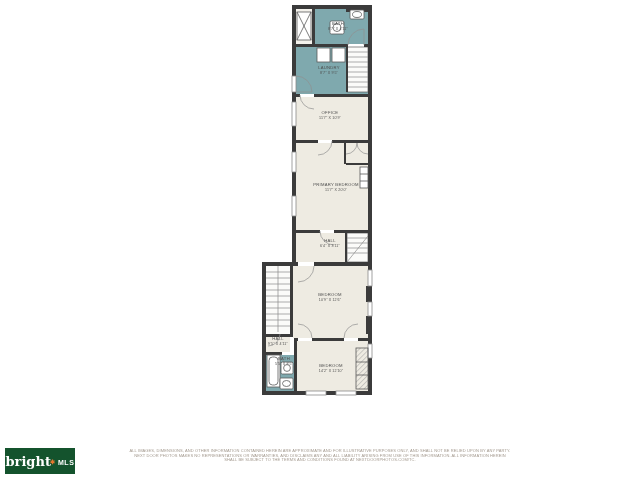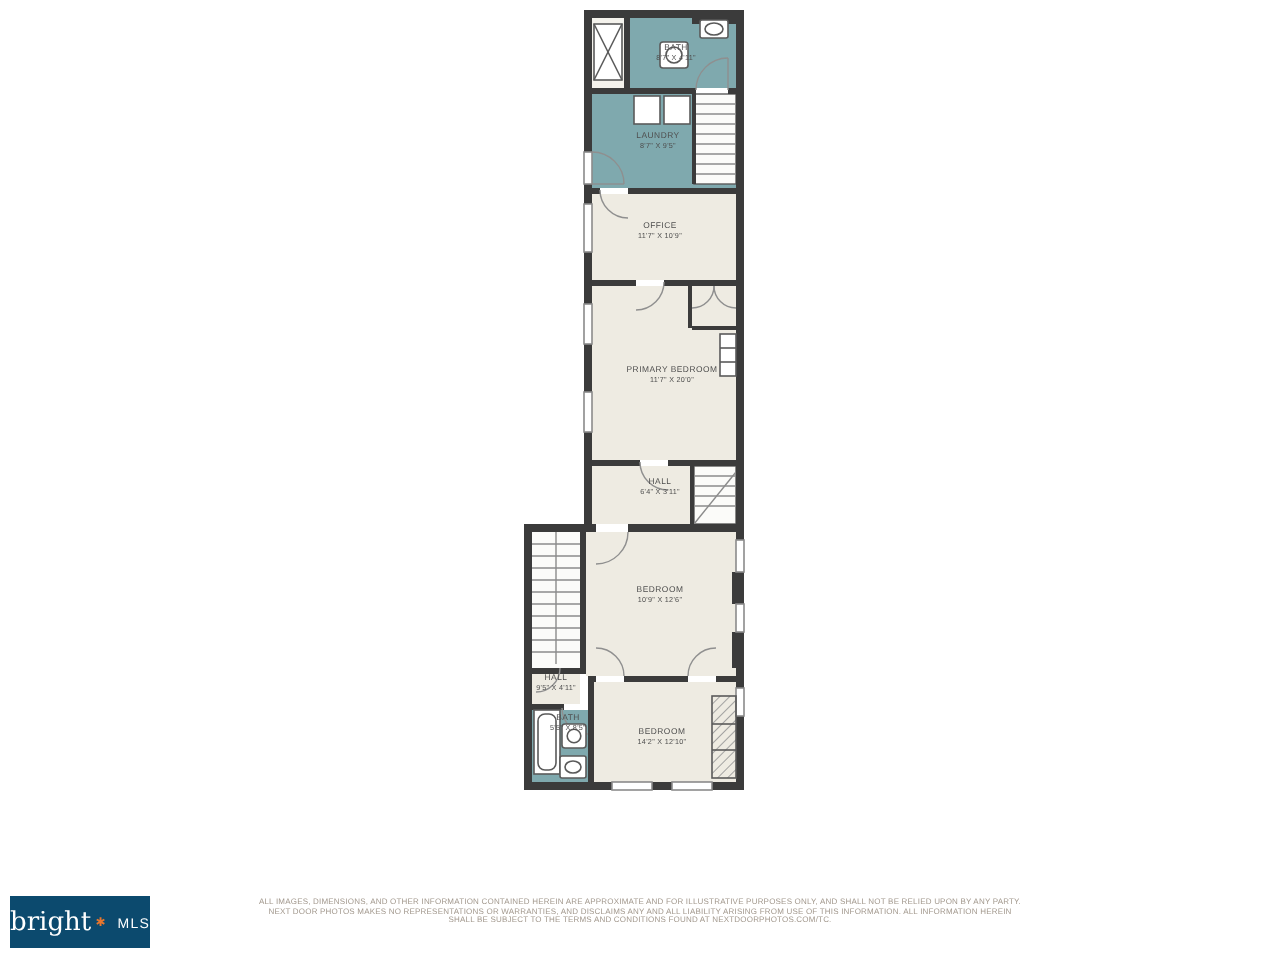--- a/index.html
+++ b/index.html
@@ -3,22 +3,22 @@
 <meta charset="utf-8">
 <style>
   html,body{margin:0;padding:0;background:#ffffff;}
   #canvas{position:relative;width:640px;height:480px;background:#ffffff;overflow:hidden;
           font-family:"Liberation Sans",sans-serif;}
   svg text{font-family:"Liberation Sans",sans-serif;fill:#4f4f4f;text-anchor:middle;}
   .room-name{font-size:4.2px;letter-spacing:.25px;}
   .room-dims{font-size:3.6px;letter-spacing:.15px;}
   #disclaimer{position:absolute;left:0;right:0;top:449px;text-align:center;
               font-size:4px;line-height:4.6px;color:#a2988d;letter-spacing:.1px;}
-  #logo{position:absolute;left:5px;top:448px;width:70px;height:26px;background:#0c4a6e;
-        display:flex;align-items:center;justify-content:space-between;}
+  #logo{position:absolute;left:5px;top:448px;width:70px;height:26px;background:#14532d;
+        display:flex;align-items:center;justify-content:center;font-weight:bold;}
   #logo .word{color:#ffffff;font-family:"DejaVu Serif",serif;font-size:13px;line-height:1;}
   #logo .star{color:#e8762d;font-size:6px;vertical-align:8px;margin-left:-1px;}
   #logo .suffix{color:#ffffff;font-size:7px;letter-spacing:.6px;margin-left:3px;margin-top:3px;}
 </style>
 </head>
 <body>
 
 <div id="canvas">
 
 <svg width="640" height="480" viewBox="0 0 640 480">

